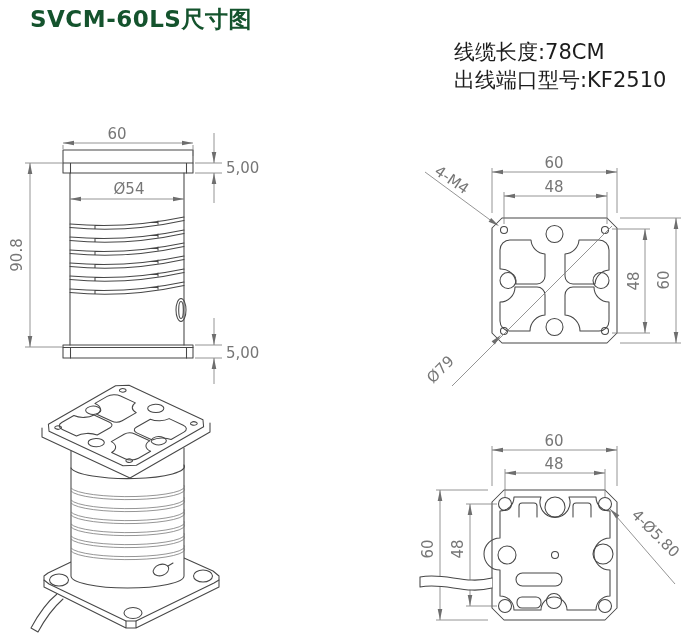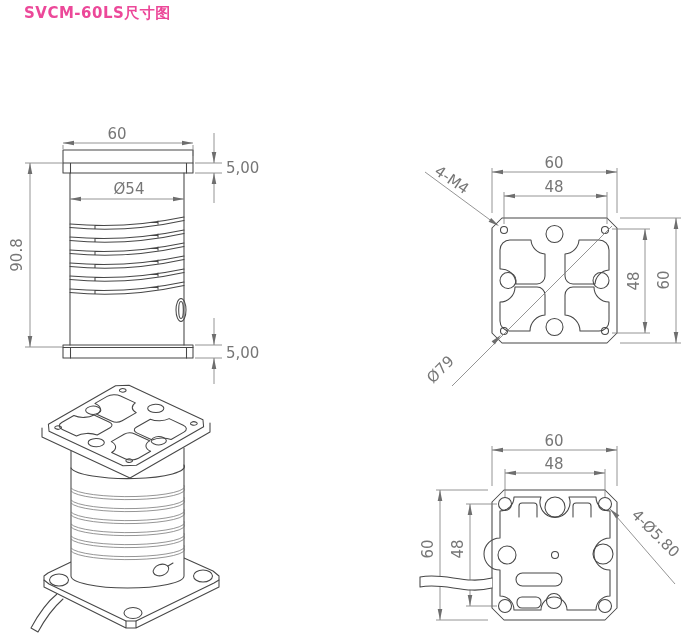--- a/index.html
+++ b/index.html
@@ -1,18 +1,18 @@
 <!DOCTYPE html>
 <html><head>
 <meta charset="utf-8">
 <style>
   html,body{margin:0;padding:0;background:#fff;}
   .stage{position:relative;width:694px;height:637px;background:#ffffff;overflow:hidden;
          font-family:"DejaVu Sans","Liberation Sans",sans-serif;}
-  .title{position:absolute;left:24px;top:4px;font-size:15px;font-weight:700;color:#ec4899;
+  .title{position:absolute;left:30px;top:4px;font-size:23px;font-weight:700;color:#14532d;
          letter-spacing:0.5px;white-space:nowrap;}
   .notes{position:absolute;left:454px;top:38px;font-size:21px;color:#1c1c1c;line-height:28px;
          white-space:nowrap;}
   svg{position:absolute;left:0;top:0;}
   .dl{stroke:#474747;stroke-width:1.05;fill:none;stroke-linecap:round;stroke-linejoin:round;}
   .dlf{stroke:#474747;stroke-width:1.05;fill:#ffffff;stroke-linejoin:round;}
   .dim{stroke:#7a7a7a;stroke-width:0.8;fill:none;}
   .dimtext{fill:#767676;font-size:15px;font-family:"DejaVu Sans","Liberation Sans",sans-serif;}
   .whitefill{fill:#ffffff;stroke:none;}
   #plate-pattern path, #plate-pattern circle{vector-effect:non-scaling-stroke;}
@@ -209,13 +209,17 @@
       <text class="dimtext" transform="translate(652,537) rotate(45)" text-anchor="middle">4-Ø5.80</text>
 
       <g>
         <path class="whitefill" d="M 420,577 C 445,572 465,585 492,578 L 492,588 C 465,595 445,582 420,587 Z"></path>
         <path class="dl" d="M 420,577 C 445,572 465,585 492,578 M 420,587 C 445,582 465,595 492,588 M 420,577 V 587"></path>
       </g>
     </g>
   </svg>
 
   <div class="title">SVCM-60LS尺寸图</div>
+  <div class="notes">
+    <div>线缆长度:78CM</div>
+    <div>出线端口型号:KF2510</div>
+  </div>
 </div>
 
 </body></html>

